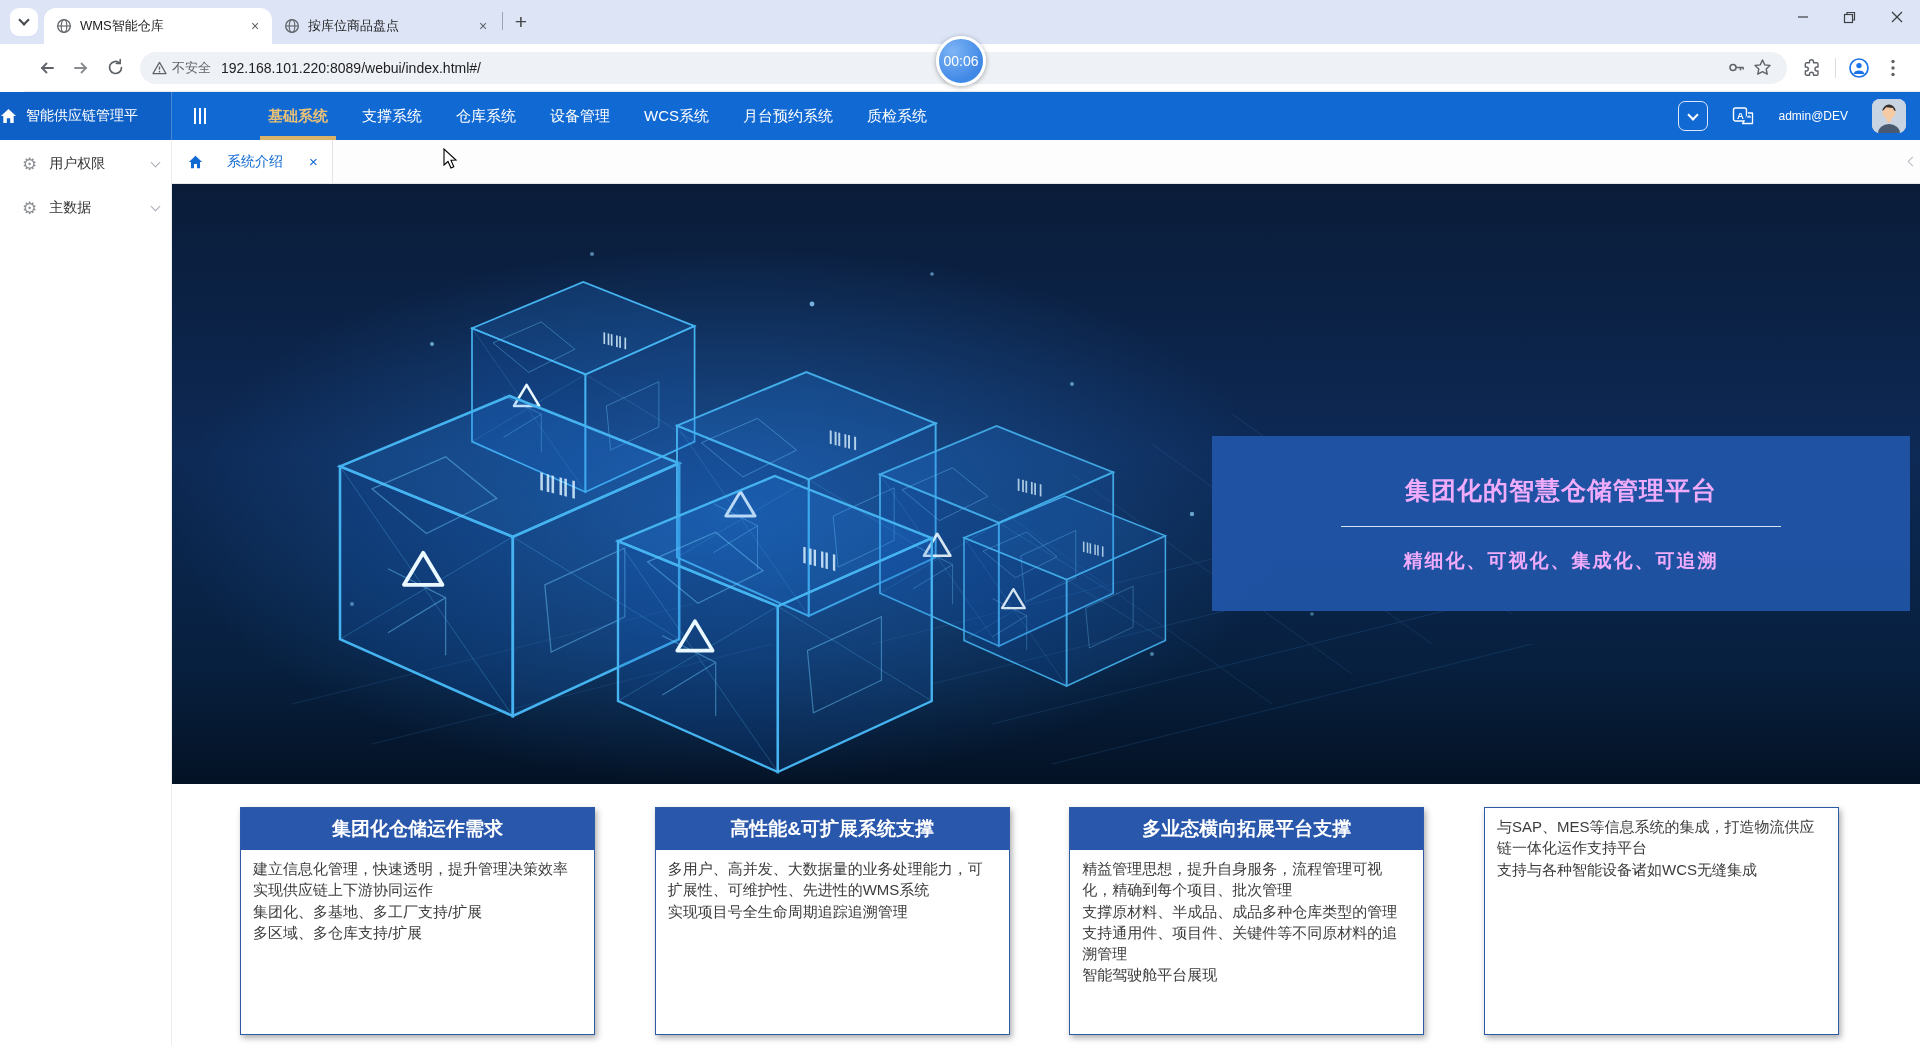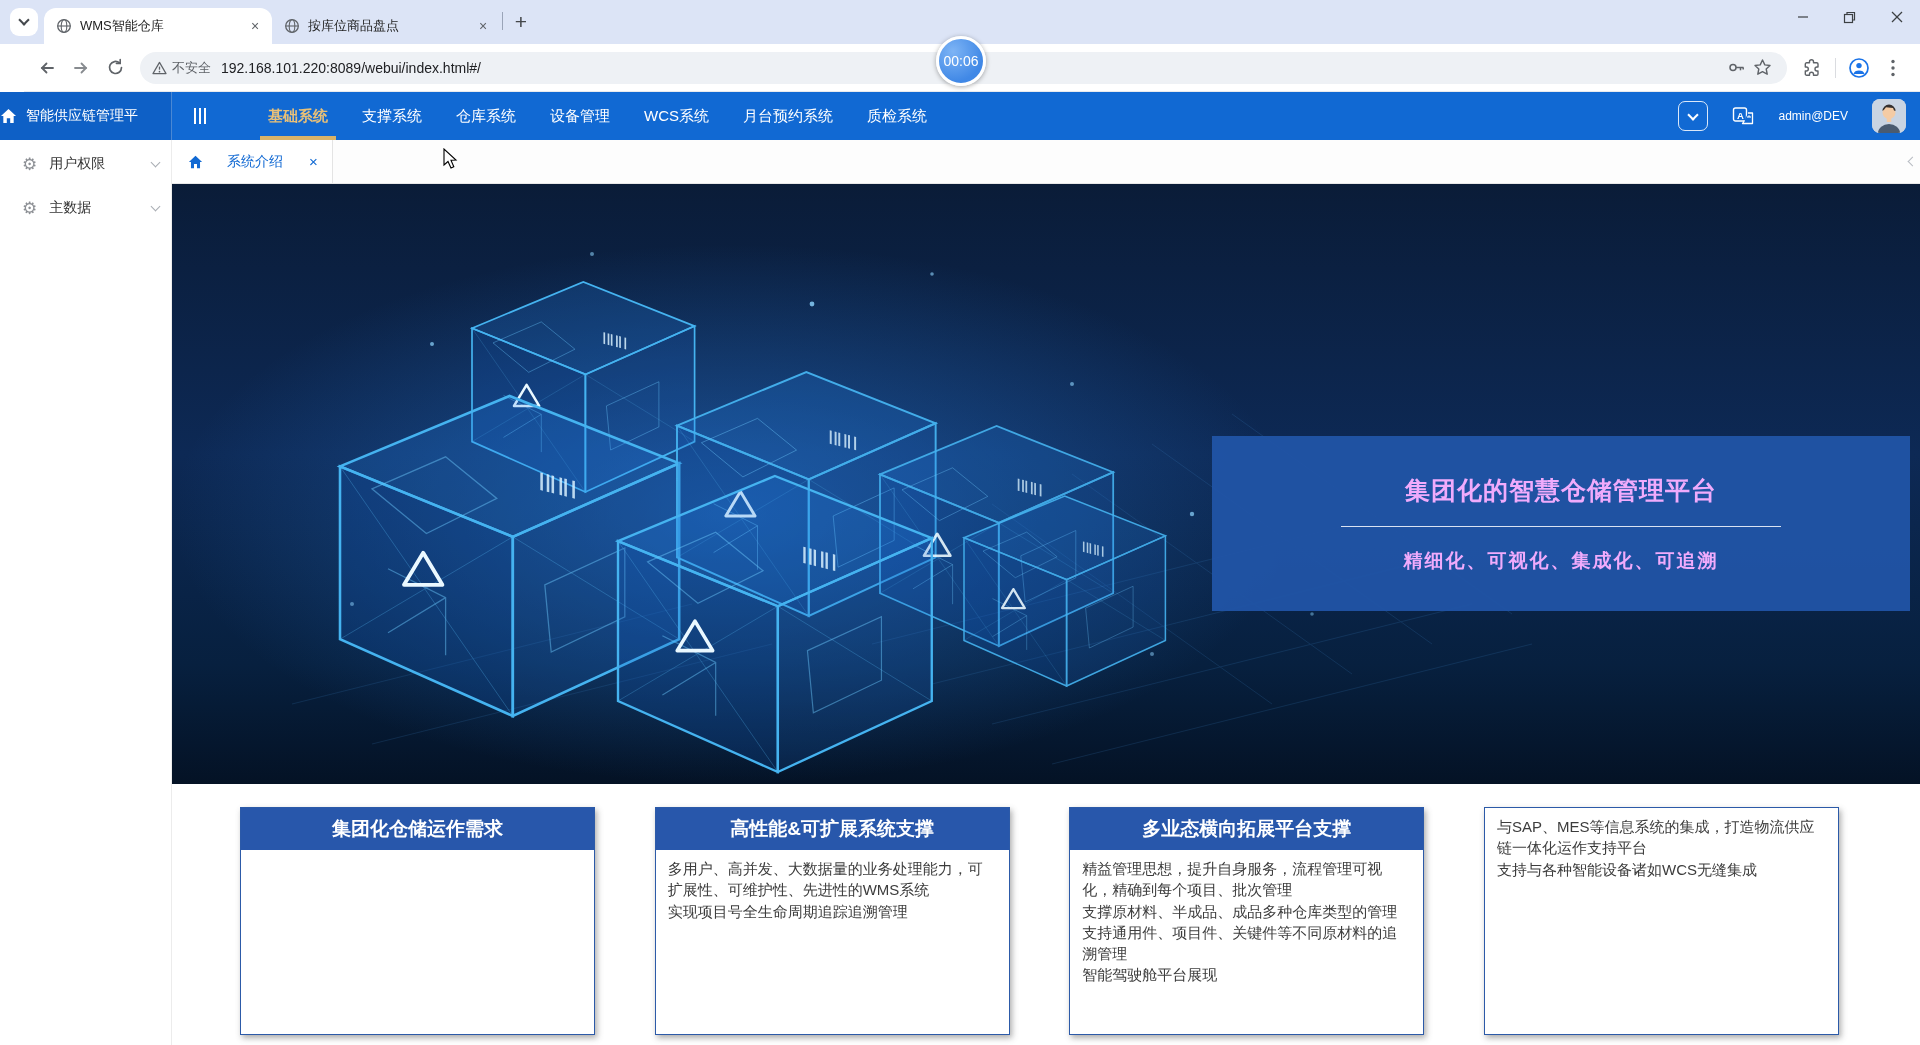--- a/index.html
+++ b/index.html
@@ -395,20 +395,24 @@
         <div class="hero-title">集团化的智慧仓储管理平台</div>
         <div class="hero-divider"></div>
         <div class="hero-sub">精细化、可视化、集成化、可追溯</div>
       </div>
     </div>
 
     <div class="cards">
 
         <div class="card">
           <div class="card-header">集团化仓储运作需求</div>
+          <div class="card-body">建立信息化管理，快速透明，提升管理决策效率
+实现供应链上下游协同运作
+集团化、多基地、多工厂支持/扩展
+多区域、多仓库支持/扩展</div>
         </div>
 
         <div class="card">
           <div class="card-header">高性能&amp;可扩展系统支撑</div>
           <div class="card-body">多用户、高并发、大数据量的业务处理能力，可扩展性、可维护性、先进性的WMS系统
 实现项目号全生命周期追踪追溯管理</div>
         </div>
 
         <div class="card">
           <div class="card-header">多业态横向拓展平台支撑</div>

